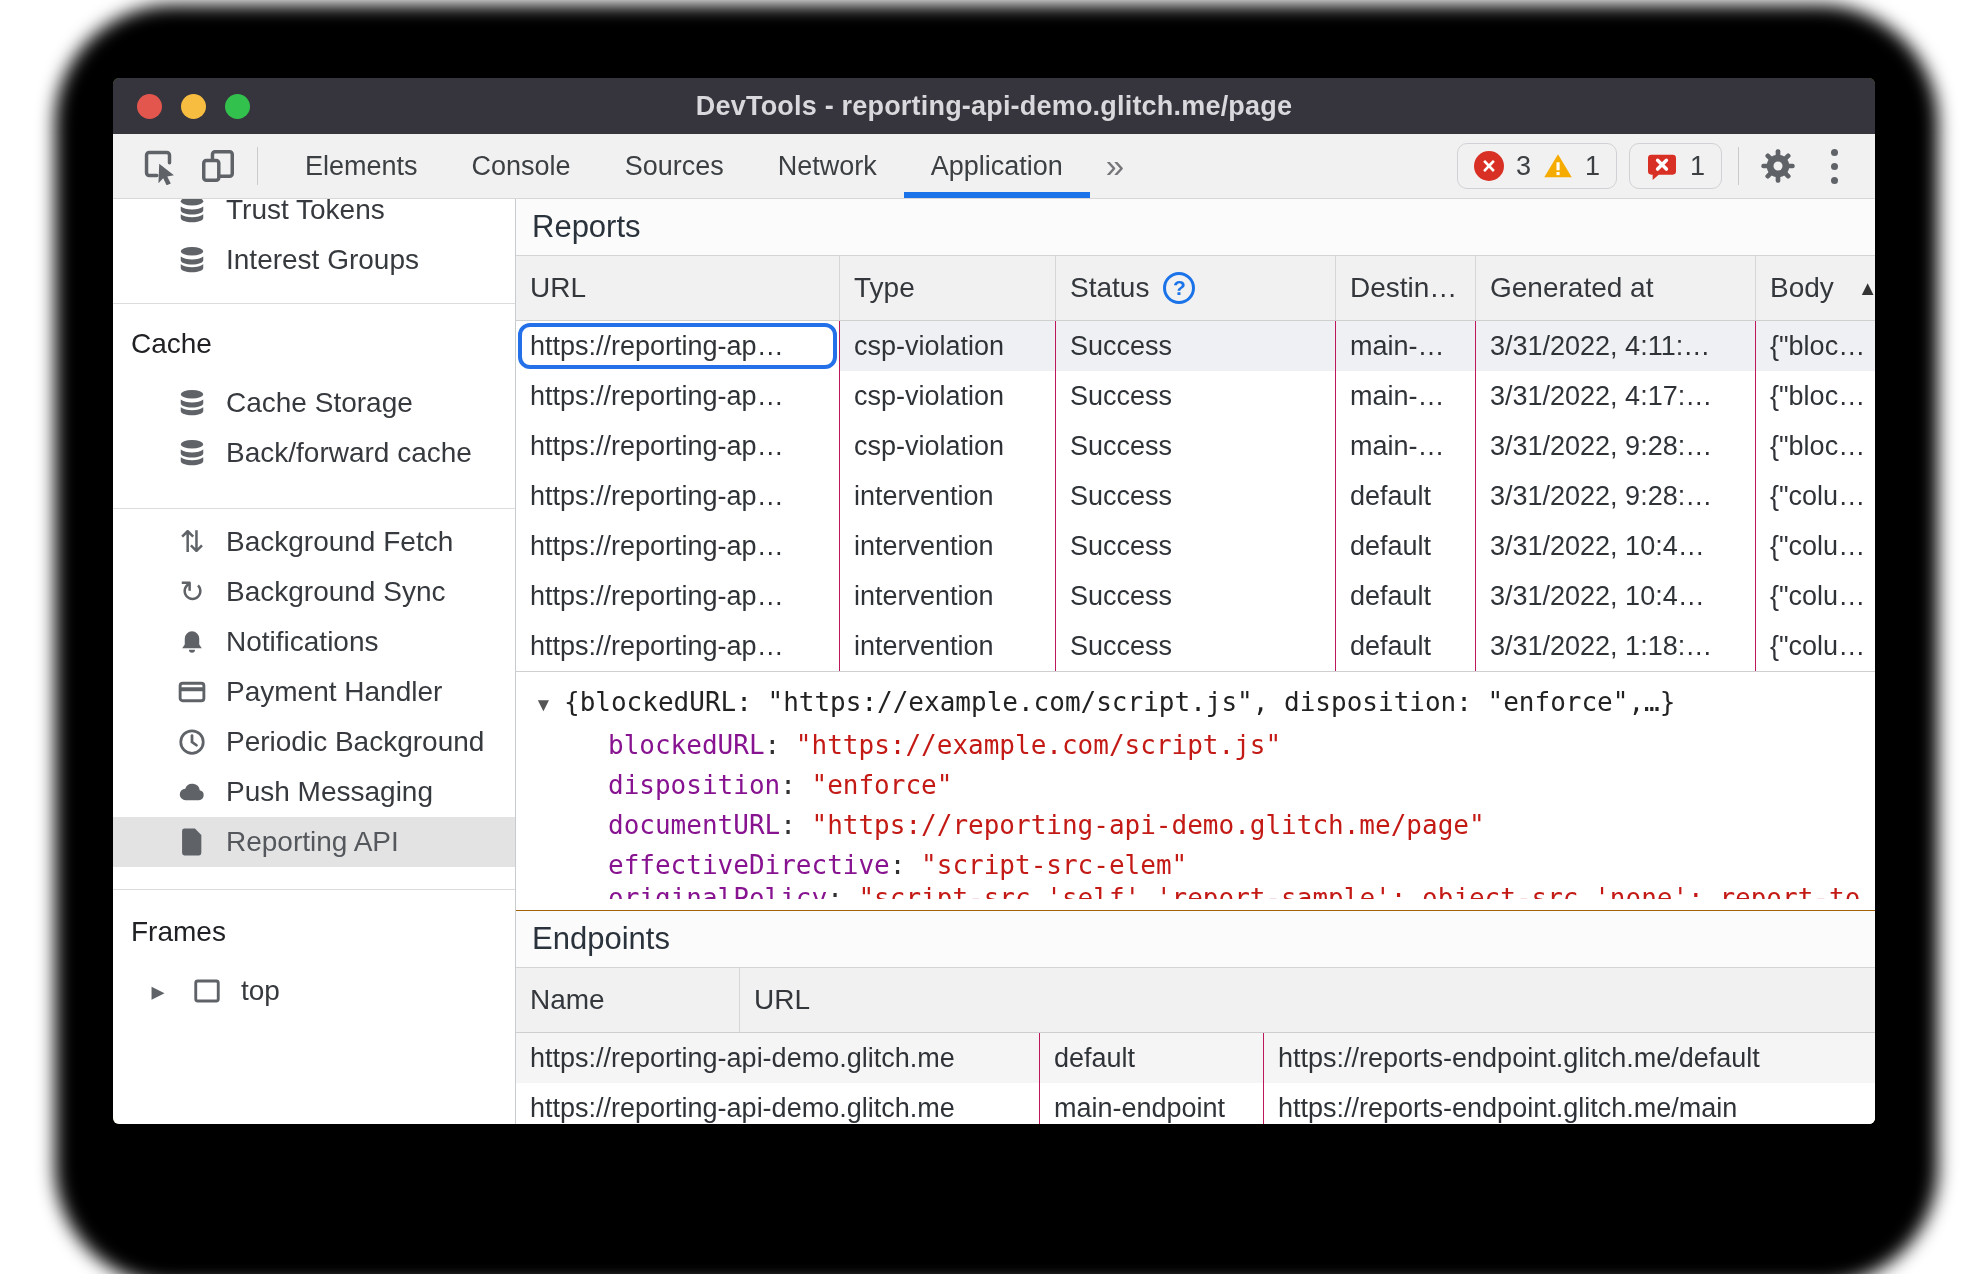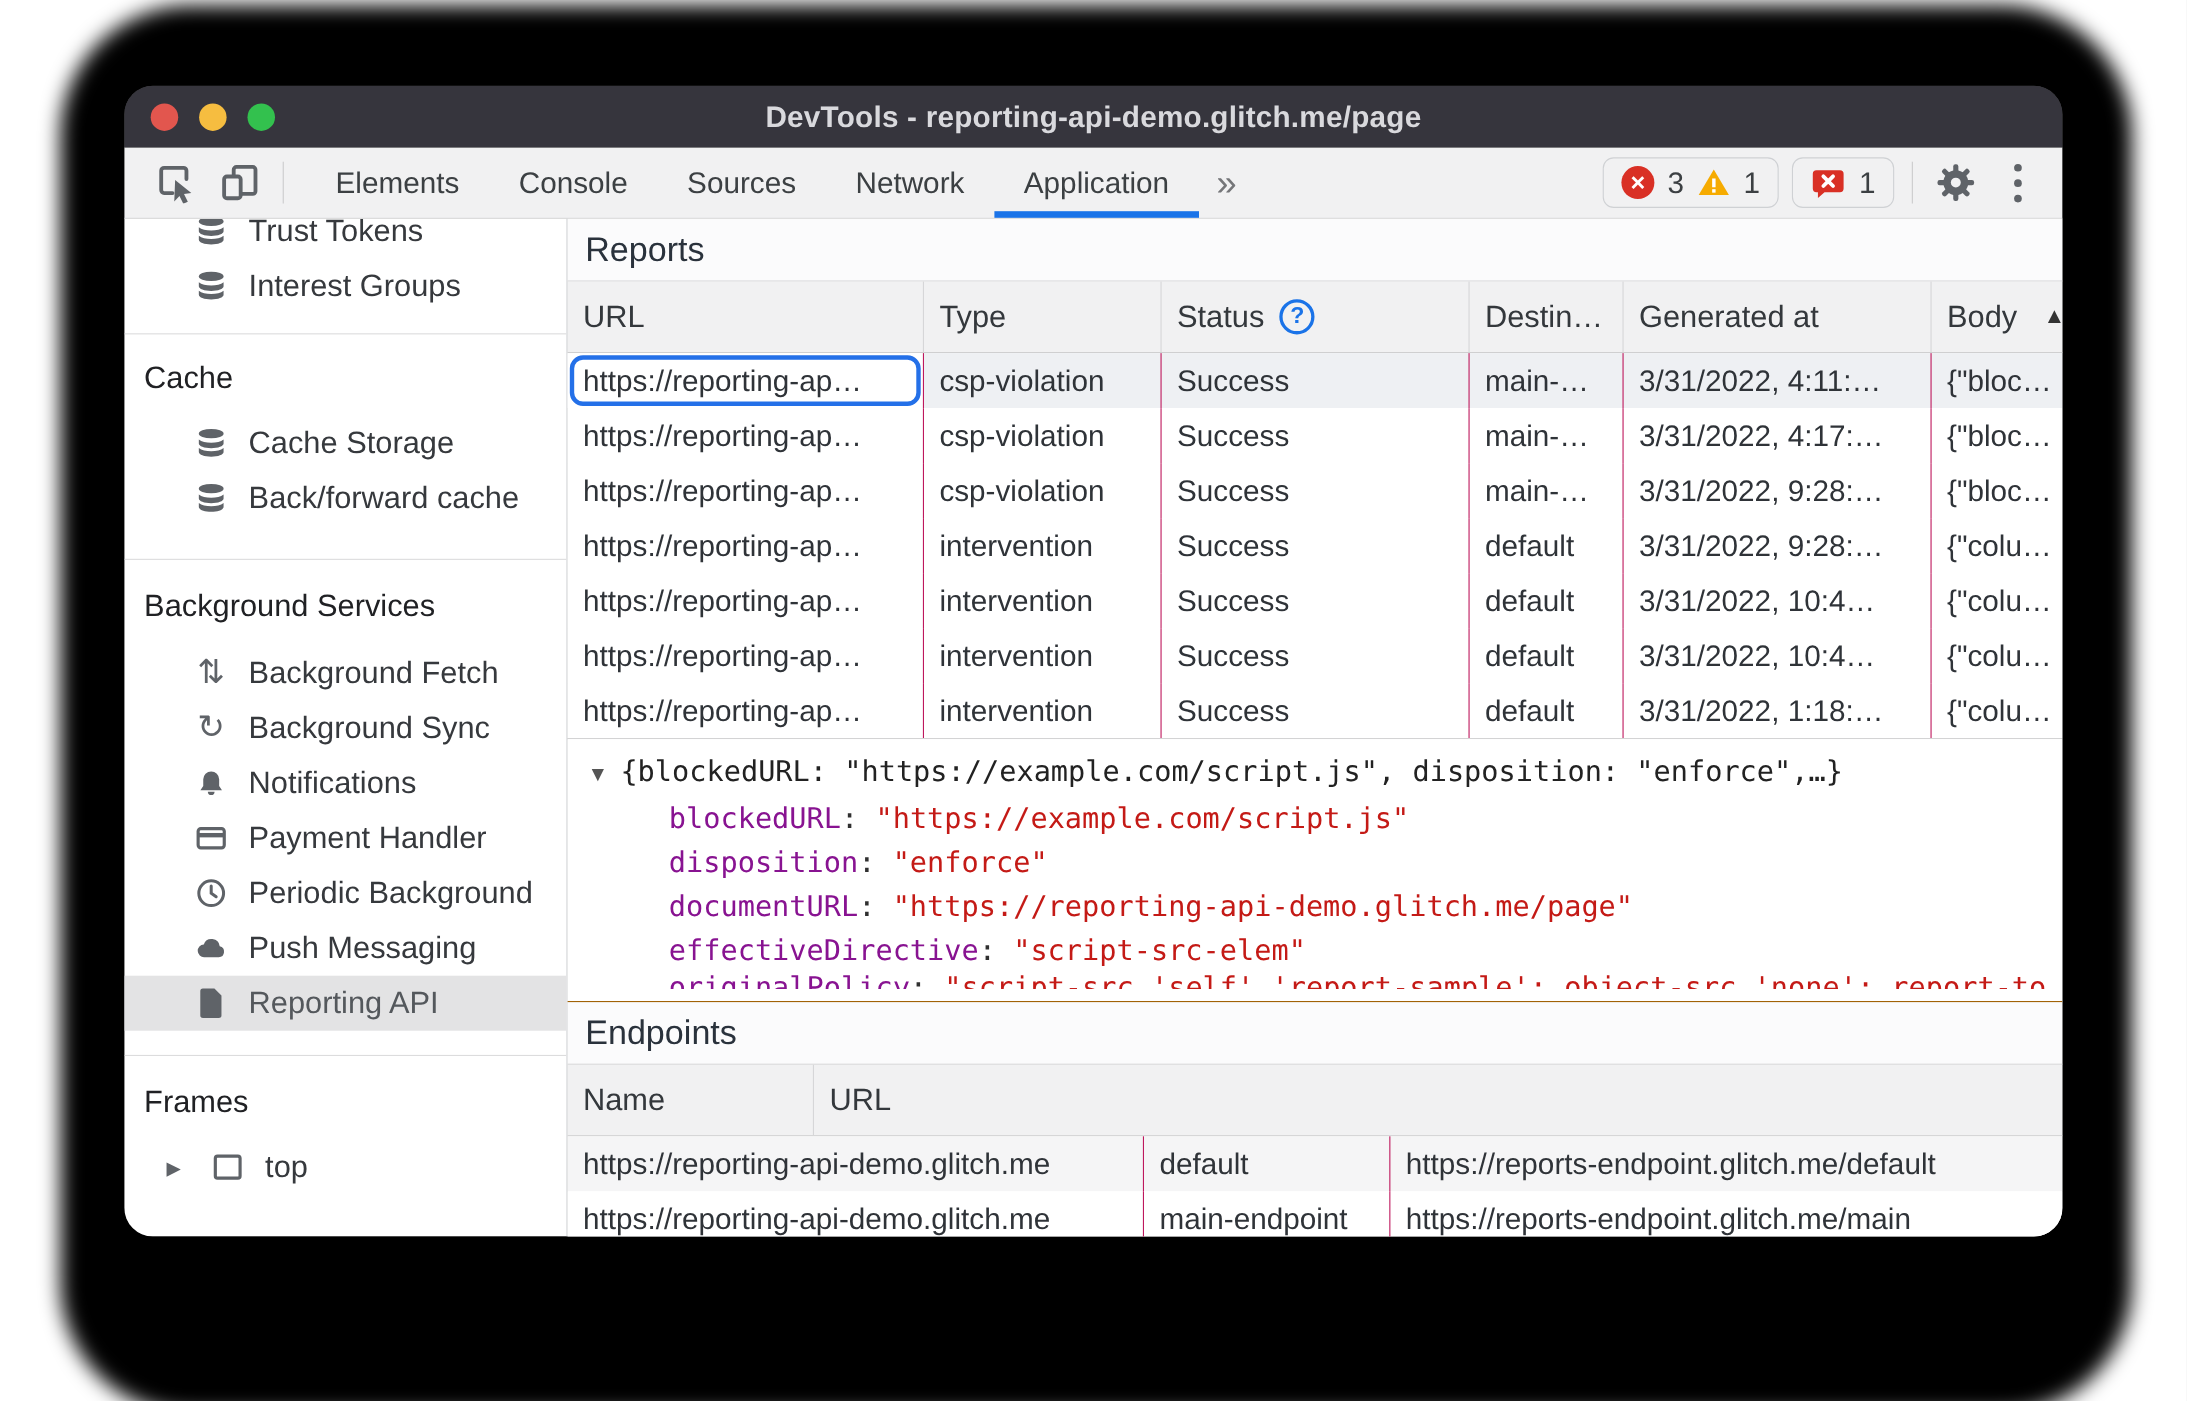--- a/index.html
+++ b/index.html
@@ -1,20 +1,20 @@
 <!DOCTYPE html>
 <html><head>
 <meta charset="utf-8">
 <style>
   html,body{margin:0;padding:0;width:1988px;height:1274px;overflow:hidden;background:#ffffff;
     font-family:"Liberation Sans",sans-serif;-webkit-font-smoothing:antialiased;}
   .shadow-blob{position:absolute;left:55px;top:5px;width:1883px;height:1280px;background:#000;
     border-radius:118px;filter:blur(9px);}
-  .window{position:absolute;left:113px;top:78px;width:1762px;height:1046px;background:#404040;
-    border-radius:26px;overflow:hidden;display:flex;flex-direction:column;}
+  .window{position:absolute;left:113px;top:78px;width:1762px;height:1046px;background:#4d7c0f;
+    border-radius:6px;overflow:hidden;display:flex;flex-direction:column;}
 
   
   .titlebar{flex:none;height:56px;background:#36353d;position:relative;display:flex;
     align-items:center;justify-content:center;}
   .lights{position:absolute;left:24px;top:0;height:100%;display:flex;align-items:center;gap:19px;}
   .light{width:25px;height:25px;border-radius:50%;}
   .light.red{background:#e2564e;}
   .light.yellow{background:#f6bd40;}
   .light.green{background:#33c14e;}
   .win-title{color:#d9d9dd;font-size:27px;font-weight:bold;letter-spacing:.2px;}
@@ -243,21 +243,20 @@
               <ellipse cx="12" cy="5" rx="9" ry="3.4"></ellipse>
               <path d="M3 9.2c1.9 1.6 5.3 2.4 9 2.4s7.1-.8 9-2.4v3c0 1.9-4 3.4-9 3.4s-9-1.5-9-3.4z"></path>
               <path d="M3 15.4c1.9 1.6 5.3 2.4 9 2.4s7.1-.8 9-2.4v3c0 1.9-4 3.4-9 3.4s-9-1.5-9-3.4z"></path>
             </svg>
         </span>
         <span>Back/forward cache</span>
       </div>
 
       <div class="side-divider" style="margin-top:30px;"></div>
 
-      <div class="side-header" style="margin-top:14px;">Background Services</div>
 
       <div class="side-item" style="margin-top:8px;">
         <span class="icn glyph-icn">⇅</span>
         <span>Background Fetch</span>
       </div>
 
       <div class="side-item">
         <span class="icn glyph-icn">↻</span>
         <span>Background Sync</span>
       </div>

